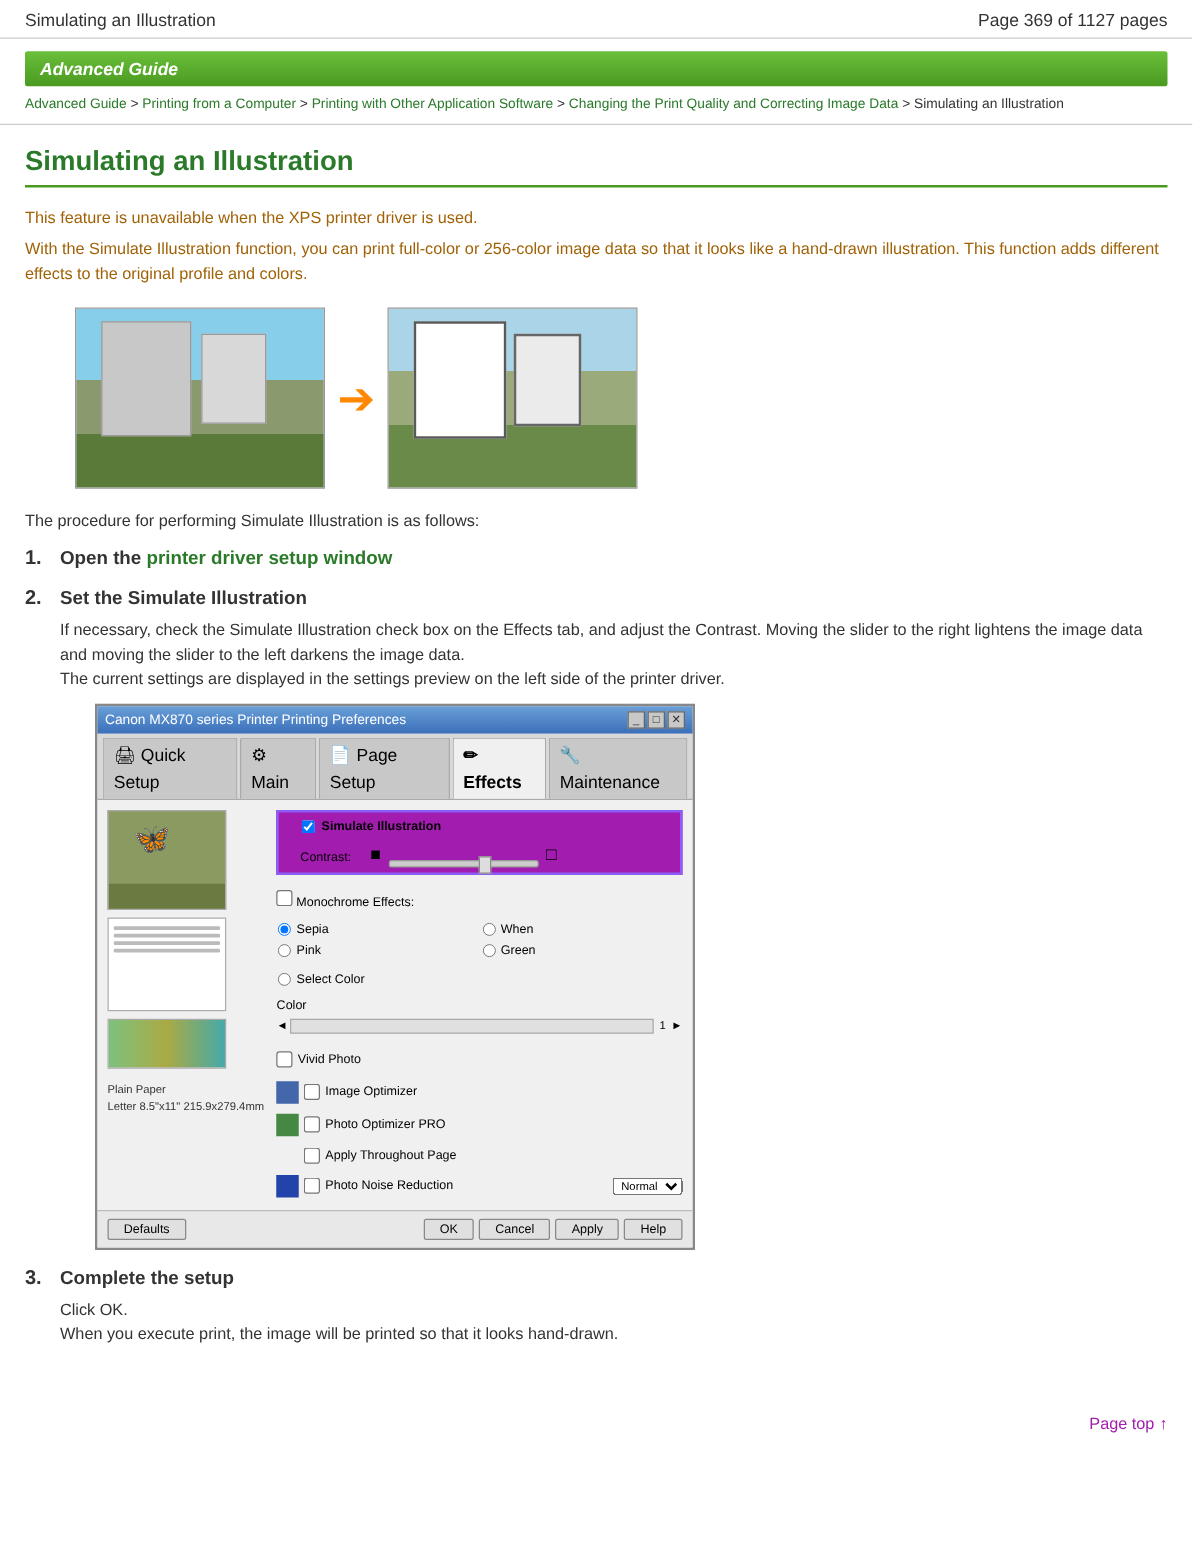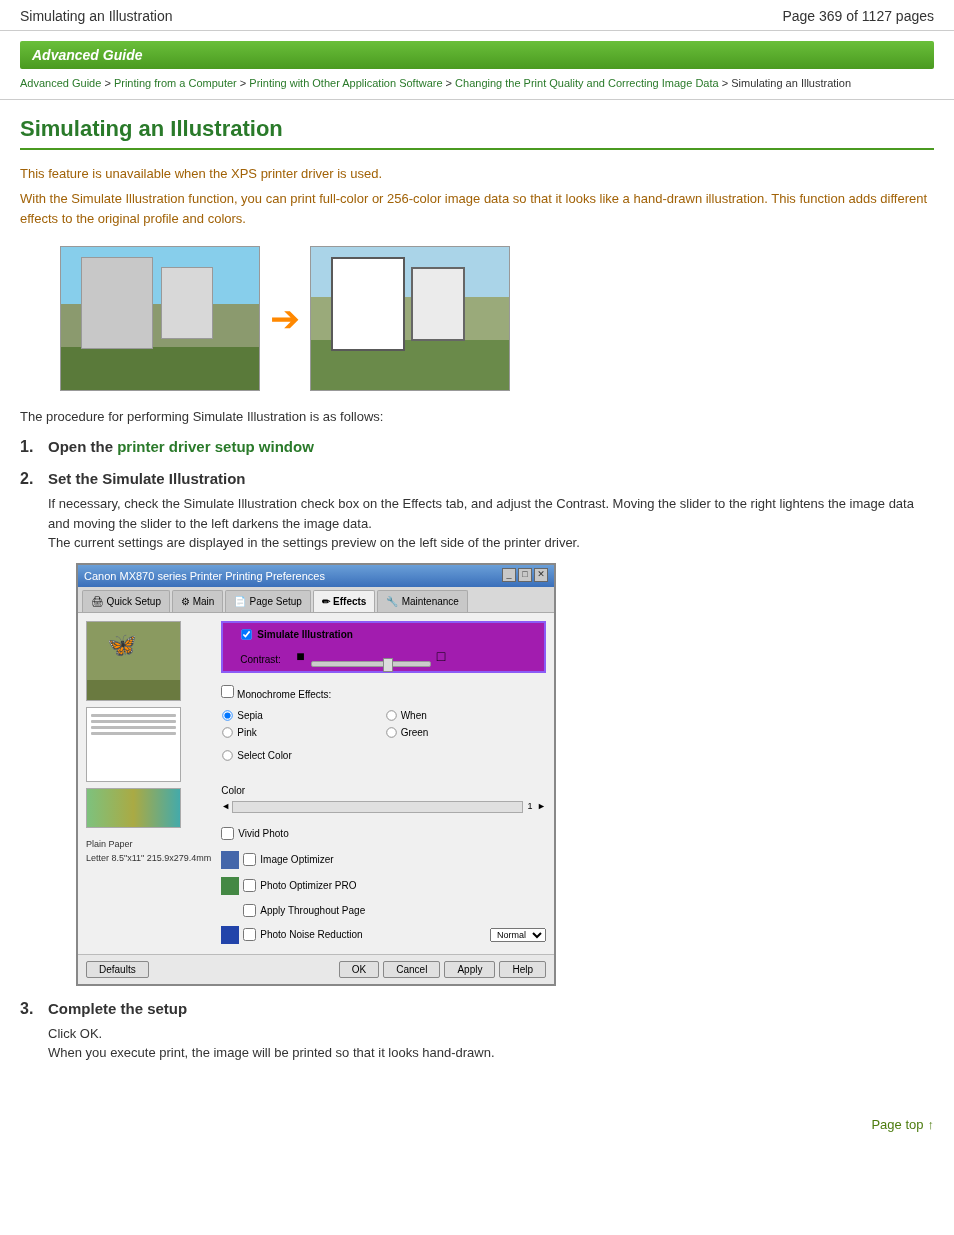--- a/index.html
+++ b/index.html
@@ -198,21 +198,21 @@
       font-family: 'Segoe UI', Tahoma, sans-serif;
     }
 
     .dialog-titlebar {
       background: linear-gradient(to bottom, #6a9fd8, #3a6fba);
       color: #fff;
       padding: 3px 6px;
       font-size: 11px;
       display: flex;
       justify-content: space-between;
-      align-items: flex-start;
+      align-items: center;
     }
 
     .dialog-titlebar-controls {
       display: flex;
       gap: 2px;
     }
     .dialog-titlebar-controls span {
       width: 14px; height: 14px;
       background: #c8c8c8;
       border: 1px solid #666;
@@ -229,21 +229,21 @@
       display: flex;
       border-bottom: 1px solid #aaa;
       padding: 3px 4px 0 4px;
       gap: 2px;
     }
     .dialog-tab {
       padding: 3px 8px;
       border: 1px solid #aaa;
       border-bottom: none;
       background: #c8c8c8;
-      font-size: 10px;
+      font-size: 14px;
       cursor: pointer;
       border-radius: 2px 2px 0 0;
     }
     .dialog-tab.active {
       background: #f0f0f0;
       font-weight: bold;
     }
     .dialog-tab-effects {
       background: #f0f0f0;
       font-weight: bold;
@@ -466,21 +466,21 @@
       display: flex;
       gap: 4px;
     }
 
     
     .page-bottom {
       padding: 20px 20px 20px 20px;
       text-align: right;
     }
     .page-top-link {
-      color: #4d7c0f;
+      color: #a21caf;
       font-size: 13px;
       text-decoration: none;
       display: inline-flex;
       align-items: center;
       gap: 4px;
     }
   </style>
 </head>
 <body>
 
@@ -623,21 +623,21 @@
               </div>
               <div class="radio-row">
                 <input type="radio" name="mono" style="">
                 <span>Pink</span>
               </div>
               <div class="radio-row">
                 <input type="radio" name="mono" style="">
                 <span>Green</span>
               </div>
             </div>
-            <div class="radio-row" style="margin-bottom:16px;">
+            <div class="radio-row" style="margin-bottom:2px;">
               <input type="radio" name="mono" style="">
               <span>Select Color</span>
             </div>
             <div class="color-subsection">
               <div class="color-label">Color</div>
               <div class="color-scrollbar">
                 <span class="scroll-arrow">◄</span>
                 <div class="color-track"></div>
                 <span class="color-value">1</span>
                 <span class="scroll-arrow">►</span>

